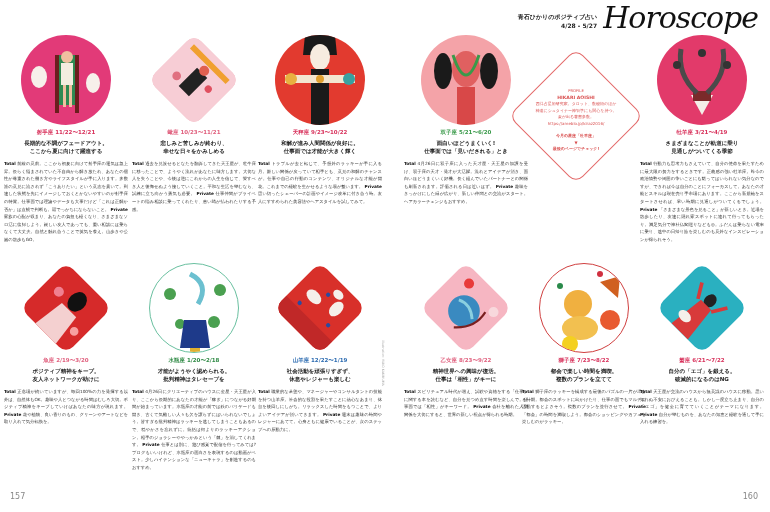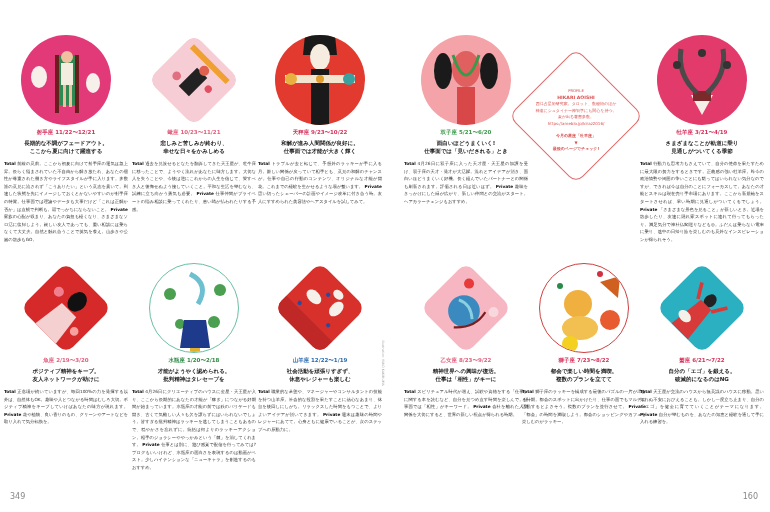--- a/index.html
+++ b/index.html
@@ -30,20 +30,27 @@
   .profile-text .p-cta { font-weight: bold; margin-top: 6px; }
 
   .folio { position: absolute; top: 492px; font-size: 8px; color: #888; }
   .credit { position: absolute; left: 377px; top: 340px; width: 8px; height: 140px; writing-mode: vertical-rl; font-size: 3.2px; color: #aaa; }
 </style>
 </head>
 <body>
 
 <div class="spread">
 
+  <div class="header">
+    <div class="header-sub">
+      <div>青石ひかりのポジティブ占い</div>
+      <div>4/28 - 5/27</div>
+    </div>
+    <div class="header-title">Horoscope</div>
+  </div>
 
   <div class="sign" style="left:4px; top:35px;">
     <div class="art circle" style="background:#e23a78;">
       <div class="art-inner">
         <svg width="90" height="90" viewBox="0 0 90 90">
           <rect x="36" y="20" width="20" height="50" fill="#2e8a52"></rect>
           <rect x="34" y="20" width="4" height="58" fill="#6b1e1e"></rect>
           <rect x="54" y="20" width="4" height="58" fill="#6b1e1e"></rect>
           <circle cx="46" cy="22" r="6" fill="#f0c0a0"></circle>
           <rect x="40" y="28" width="12" height="22" fill="#f3ede0"></rect>
@@ -258,15 +265,15 @@
           <ellipse cx="36" cy="70" rx="10" ry="7" fill="#f4f0ea"></ellipse>
         </svg>
       </div>
     </div>
     <div class="sign-name" style="color:#d8315b;">蟹座 6/21〜7/22</div>
     <div class="sign-headline">自分の「エゴ」を鍛える。
 破滅的になるのはNG</div>
     <div class="sign-body"><b>Total</b> <span>天王星が交流のハウスから無意識のハウスに移動。思い知れぬ不安におびえることも。しかし一度立ち止まり、自分の「エゴ」を健全に育てていくことがテーマになります。</span> <b>Private</b> <span>自分が望むものを、あなたの知恵と経験を通して手に入れる練習を。</span></div>
   </div>
 
-  <div class="folio" style="left:10px;">349</div>
+  <div class="folio" style="left:10px;">157</div>
   <div class="folio" style="right:12px;">160</div>
 </div>
 
 </body></html>

